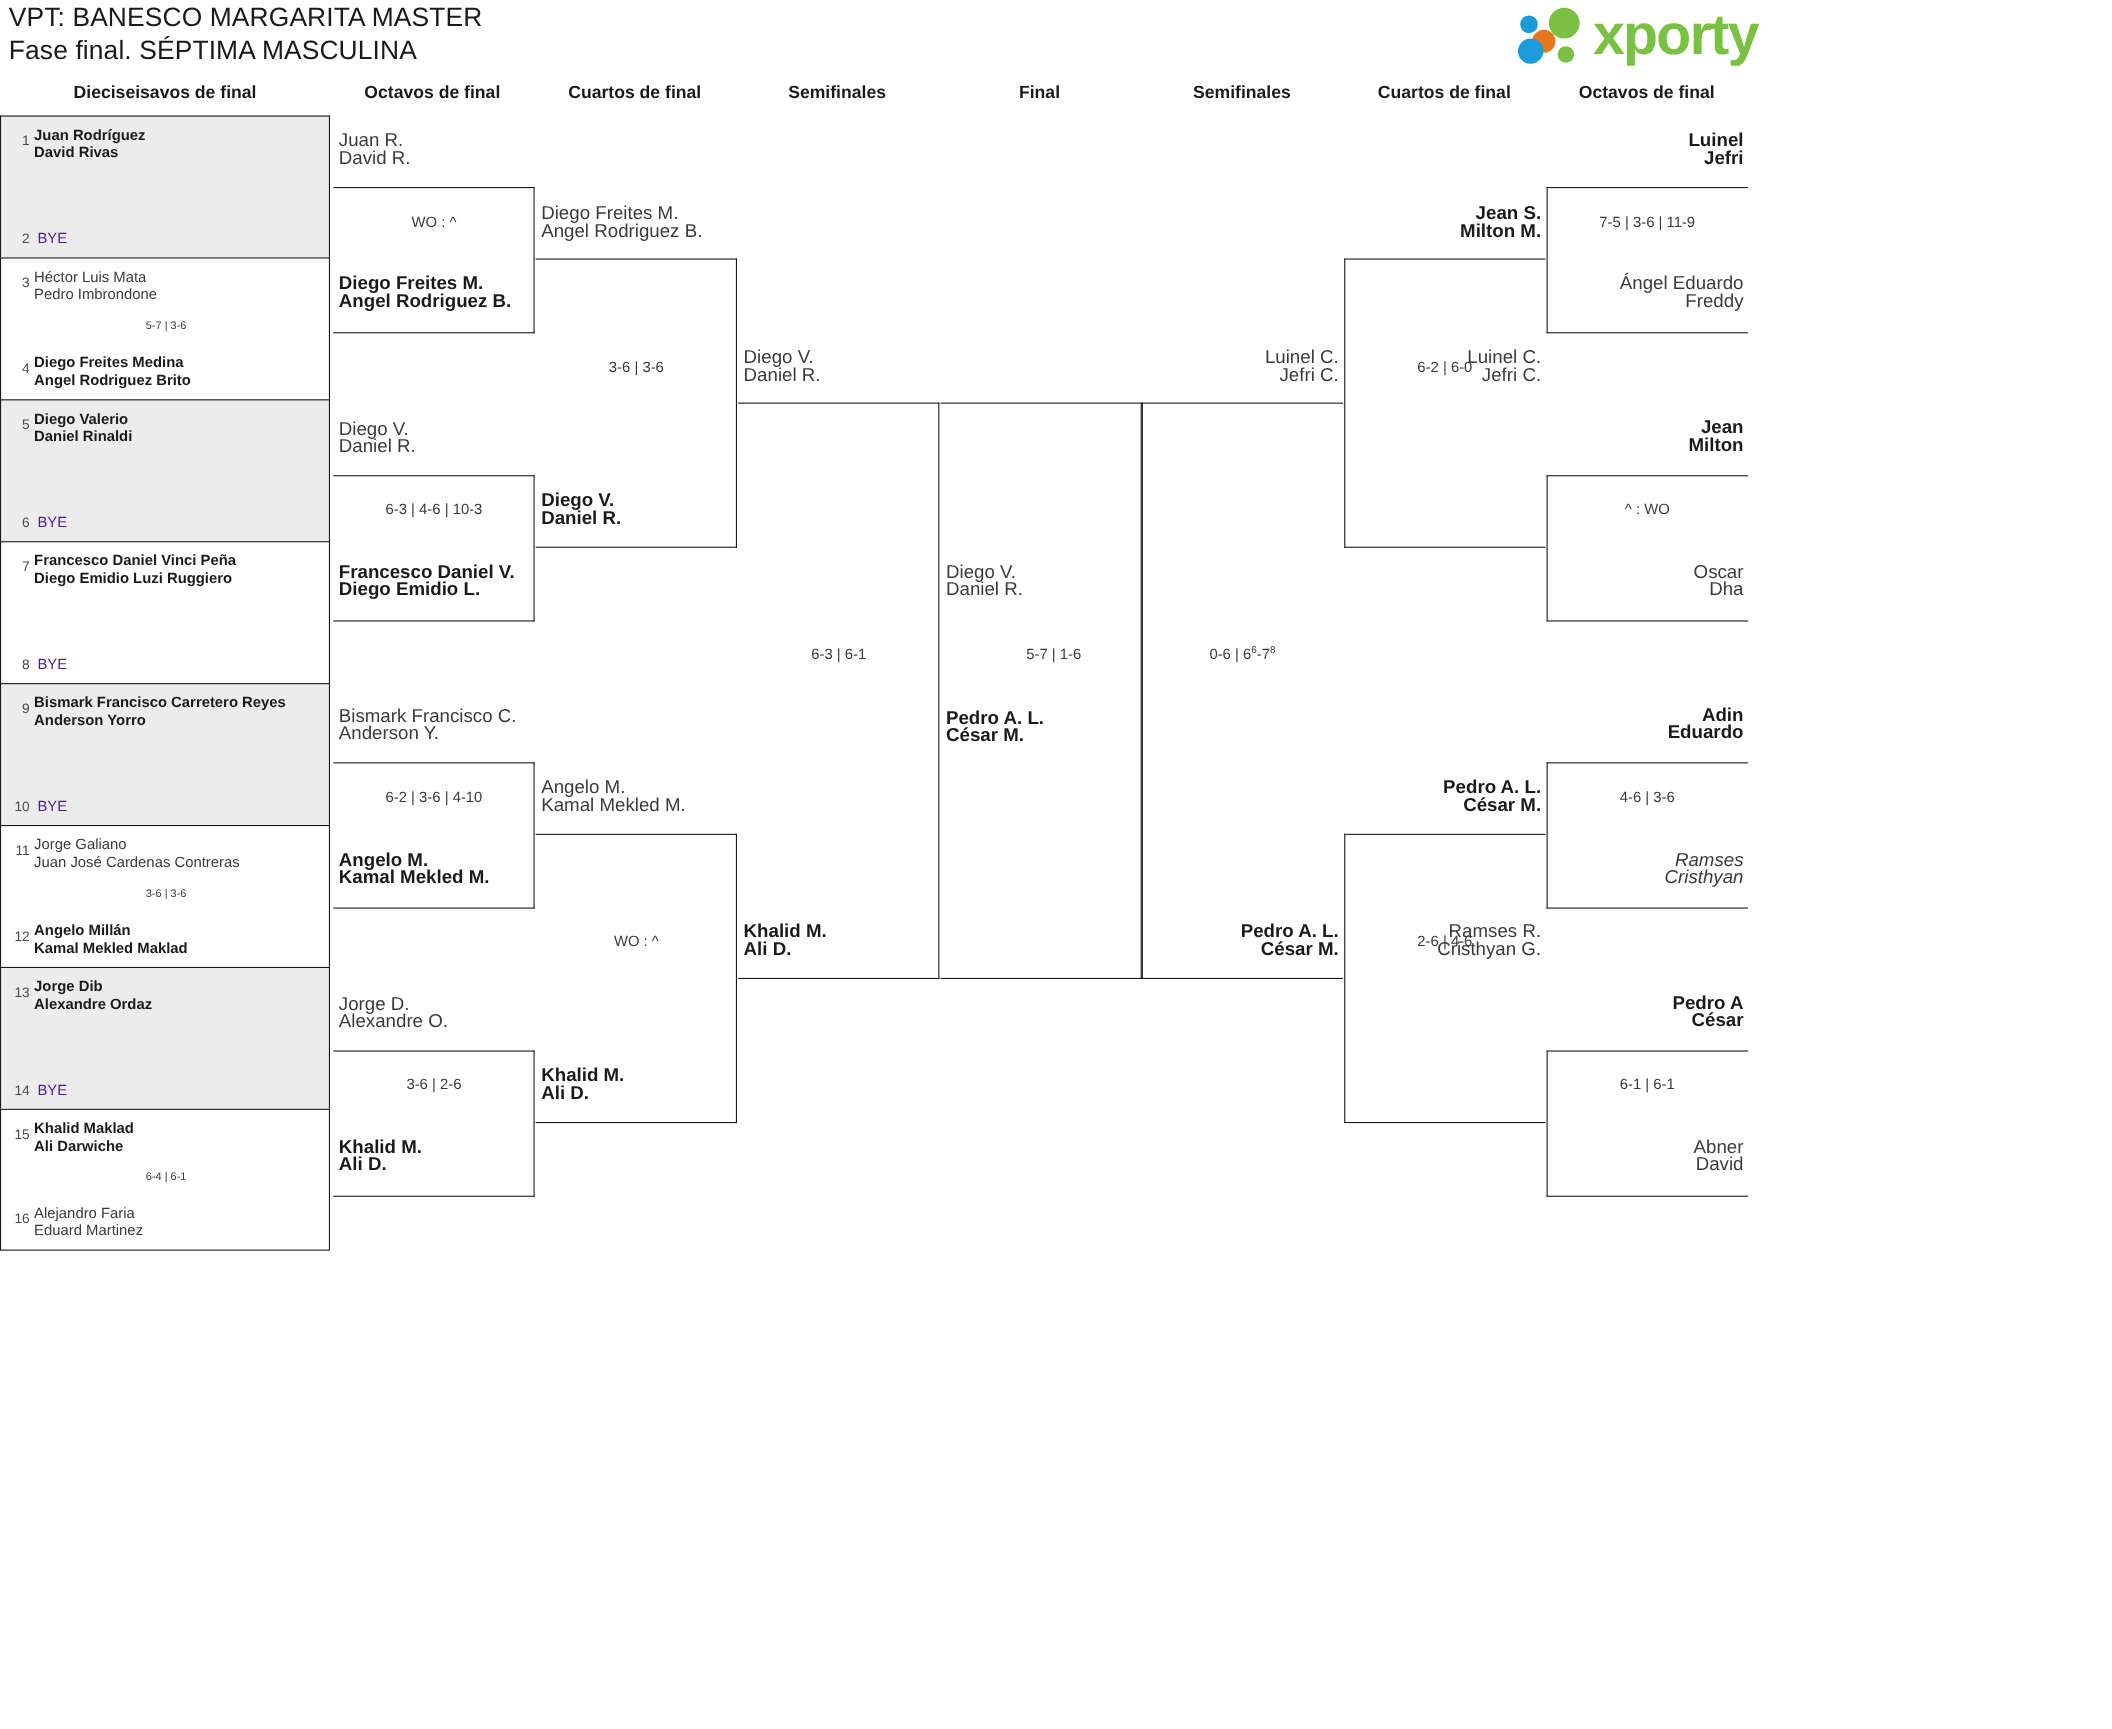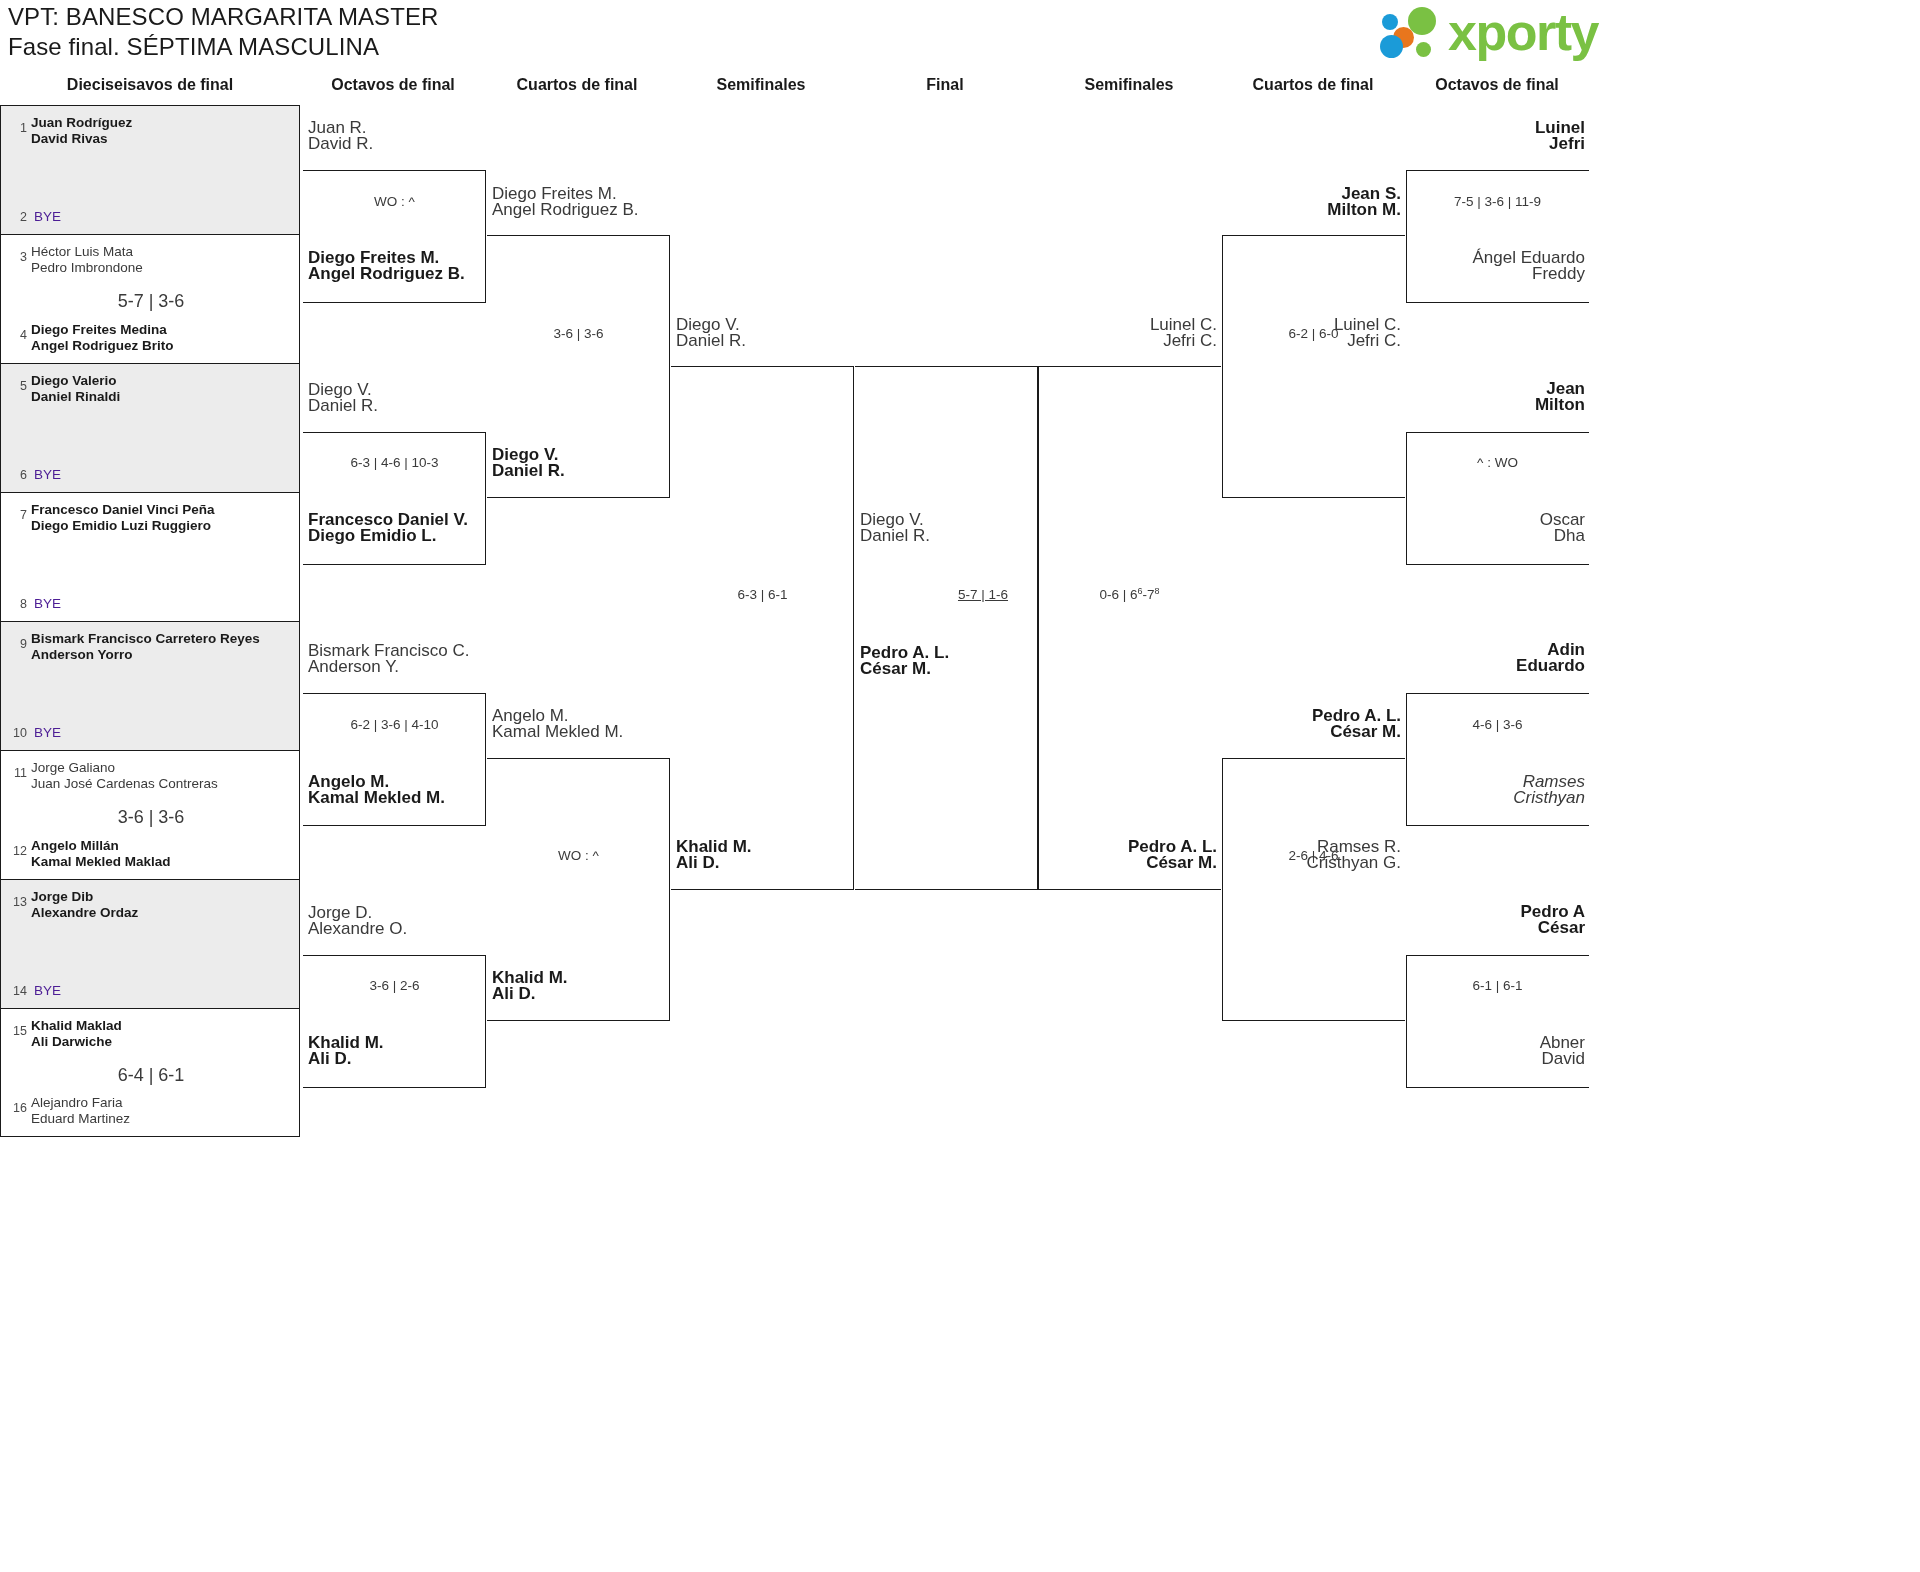--- a/index.html
+++ b/index.html
@@ -130,21 +130,21 @@
     font-size: 13.5px;
     line-height: 16px;
     color: #4c1d95;
     padding-left: 3px;
   }
   .r1-score {
     position: absolute;
     left: 0; width: 300px;
     top: 56px;
     text-align: center;
-    font-size: 18px;
+    font-size: 10px;
     color: #3a3a3a;
   }
 
   
   .mbox {
     position: absolute;
     border: 1px solid #1a1a1a;
     box-sizing: border-box;
     background: transparent;
   }
@@ -309,21 +309,21 @@
     <div class="mbox nol" style="left: 487px; top: 758px; width: 183px; height: 263px;"></div>
     <div class="mnames" style="left: 492px; top: 708px; width: 180px;">Angelo M.<br>Kamal Mekled M.</div>
     <div class="mscore" style="left: 487px; top: 848px; width: 183px;">WO : ^</div>
     <div class="mnames win" style="left: 492px; top: 970px; width: 180px;">Khalid M.<br>Ali D.</div>
     <div class="mbox nol" style="left: 671px; top: 366px; width: 183px; height: 524px;"></div>
     <div class="mnames" style="left: 676px; top: 317px; width: 180px;">Diego V.<br>Daniel R.</div>
     <div class="mscore" style="left: 671px; top: 587px; width: 183px;">6-3 | 6-1</div>
     <div class="mnames win" style="left: 676px; top: 839px; width: 180px;">Khalid M.<br>Ali D.</div>
     <div class="mbox nol" style="left: 855px; top: 366px; width: 183px; height: 524px;"></div>
     <div class="mnames" style="left: 860px; top: 512px; width: 180px;">Diego V.<br>Daniel R.</div>
-    <div class="mscore" style="left: 880px; top: 587px; width: 206px; text-decoration: underline;">5-7 | 1-6</div>
+    <div class="mscore" style="left: 855px; top: 587px; width: 206px;">5-7 | 1-6</div>
     <div class="mnames win" style="left: 860px; top: 645px; width: 180px;">Pedro A. L.<br>César M.</div>
     <div class="mbox nor" style="left: 1038px; top: 366px; width: 183px; height: 524px;"></div>
     <div class="mnames rt" style="left: 1042px; top: 317px; width: 175px;">Luinel C.<br>Jefri C.</div>
     <div class="mscore" style="left: 1038px; top: 587px; width: 183px;">0-6 | 6<sup>6</sup>-7<sup>8</sup></div>
     <div class="mnames win rt" style="left: 1042px; top: 839px; width: 175px;">Pedro A. L.<br>César M.</div>
     <div class="mbox nor" style="left: 1222px; top: 235px; width: 183px; height: 263px;"></div>
     <div class="mnames rt" style="left: 1226px; top: 317px; width: 175px;">Luinel C.<br>Jefri C.</div>
     <div class="mscore" style="left: 1222px; top: 326px; width: 183px;">6-2 | 6-0</div>
     <div class="mnames win rt" style="left: 1226px; top: 186px; width: 175px;">Jean S.<br>Milton M.</div>
     <div class="mbox nor" style="left: 1222px; top: 758px; width: 183px; height: 263px;"></div>

